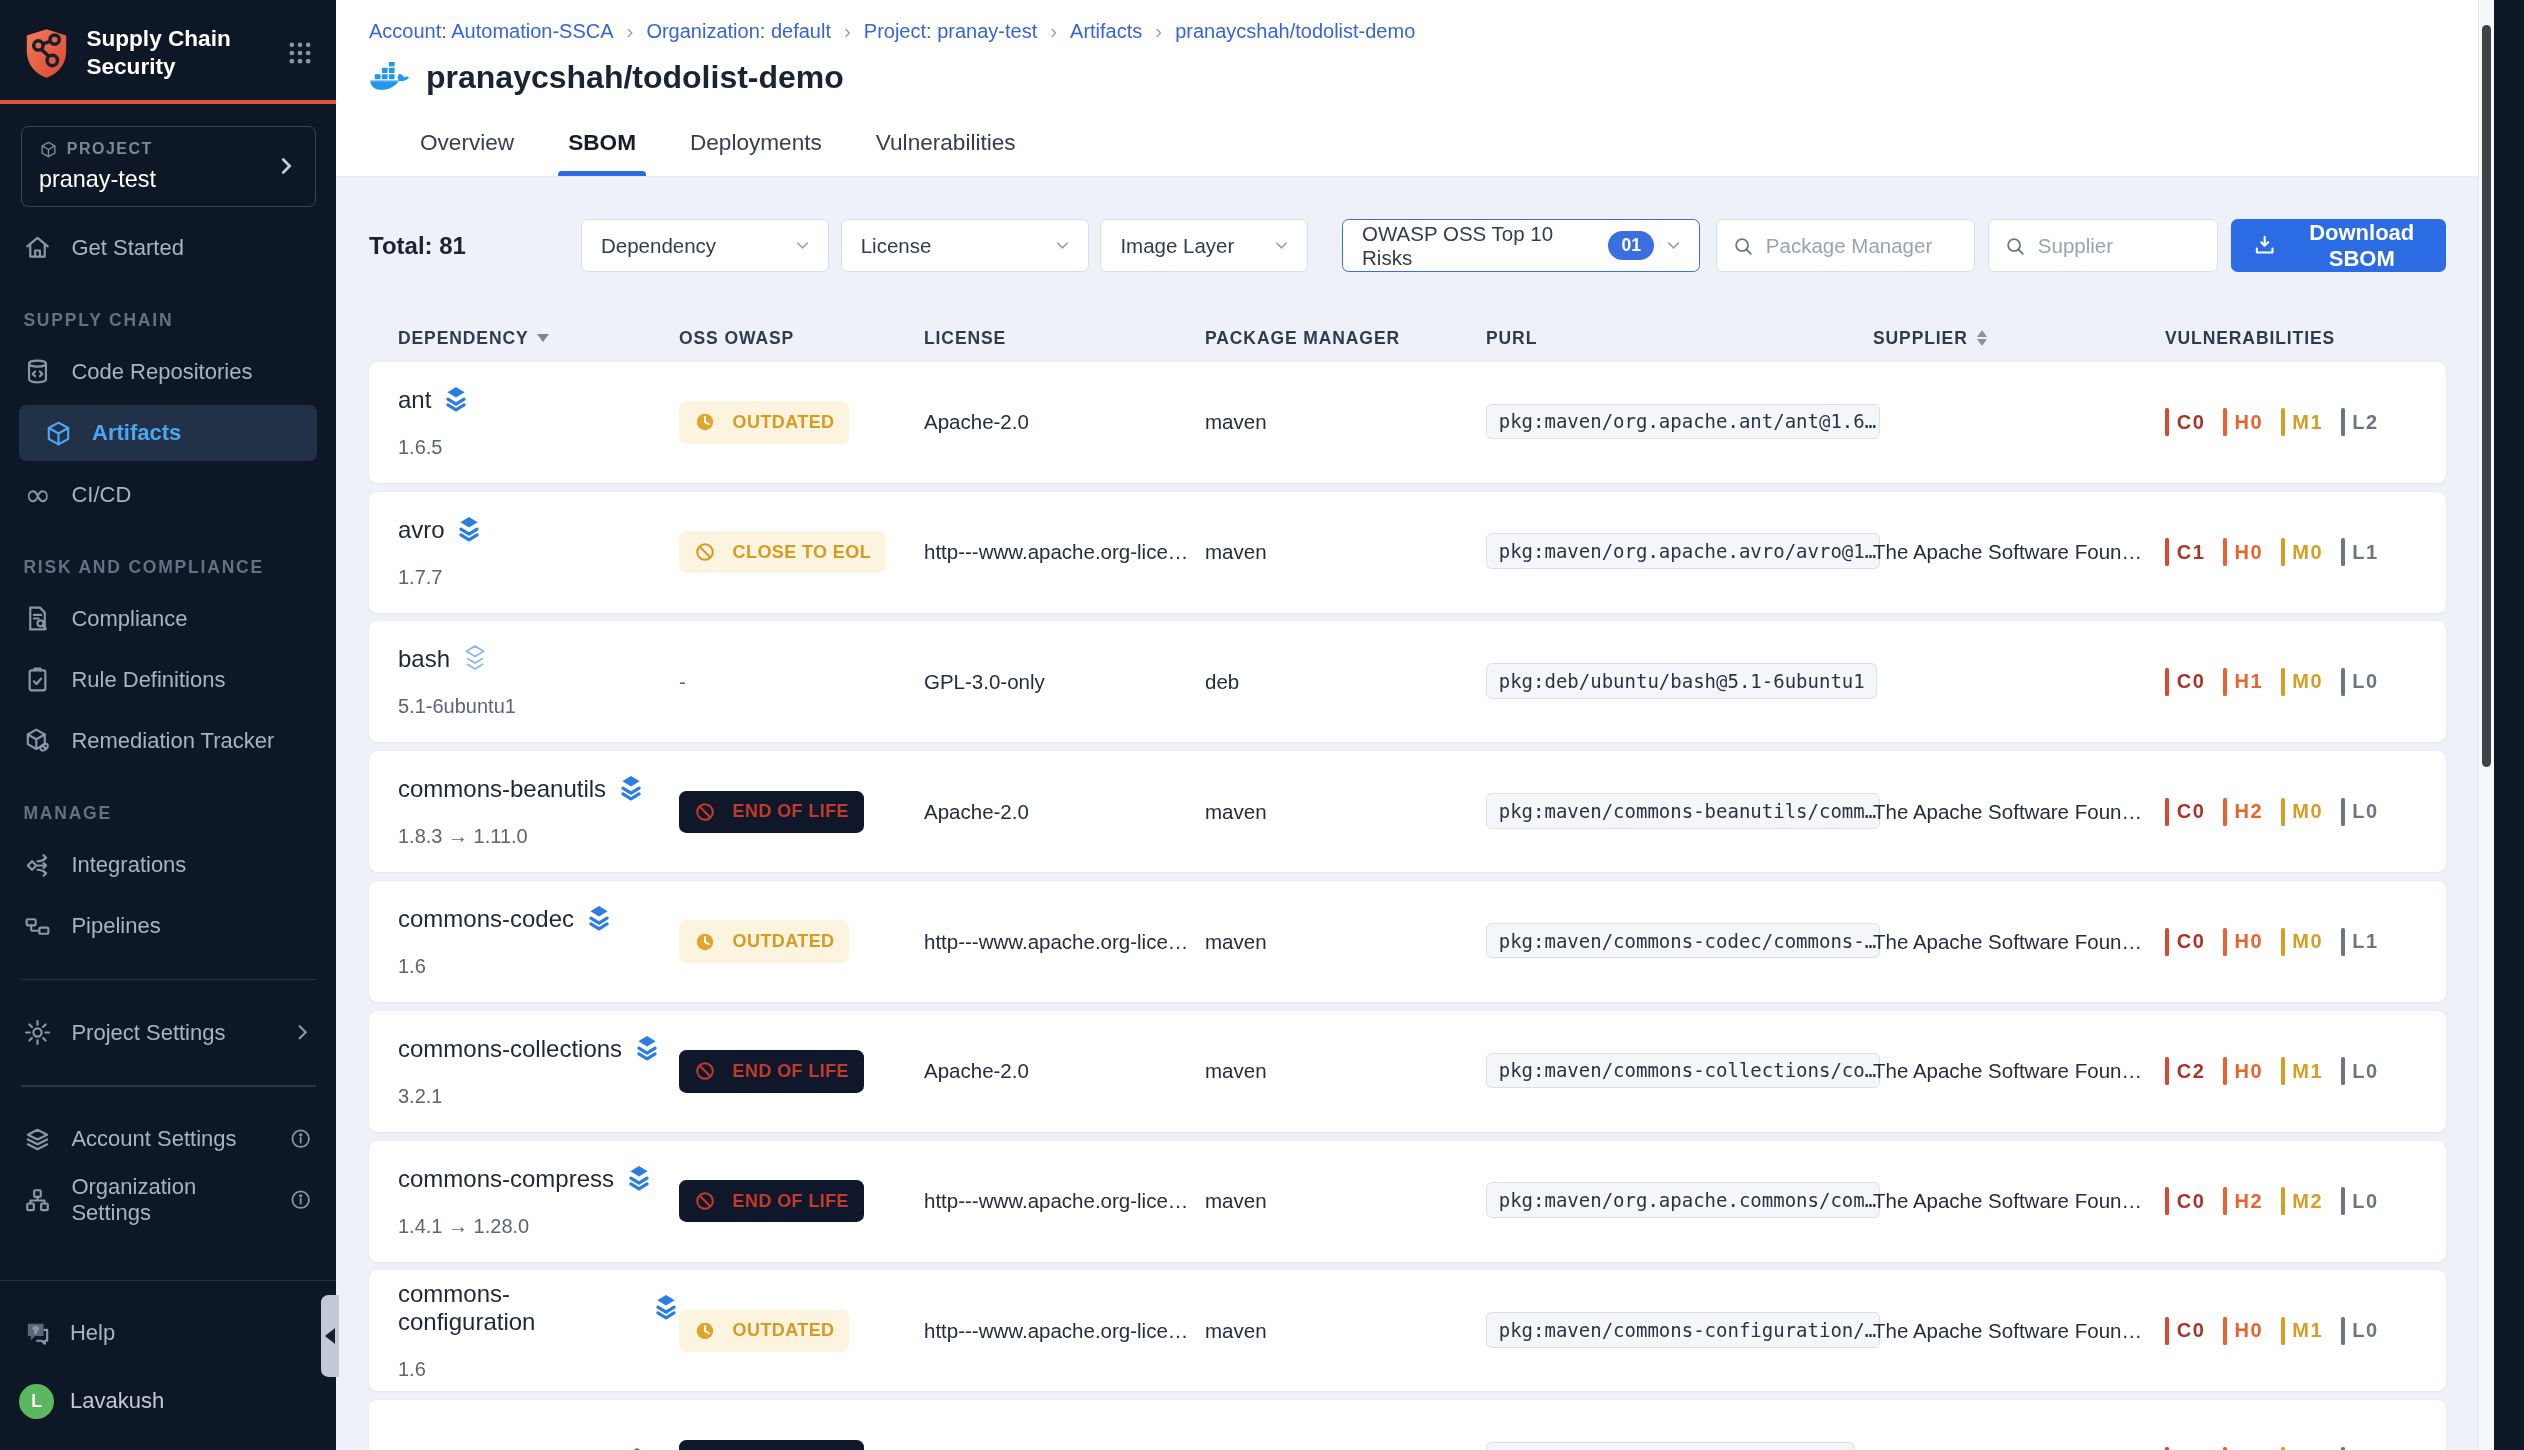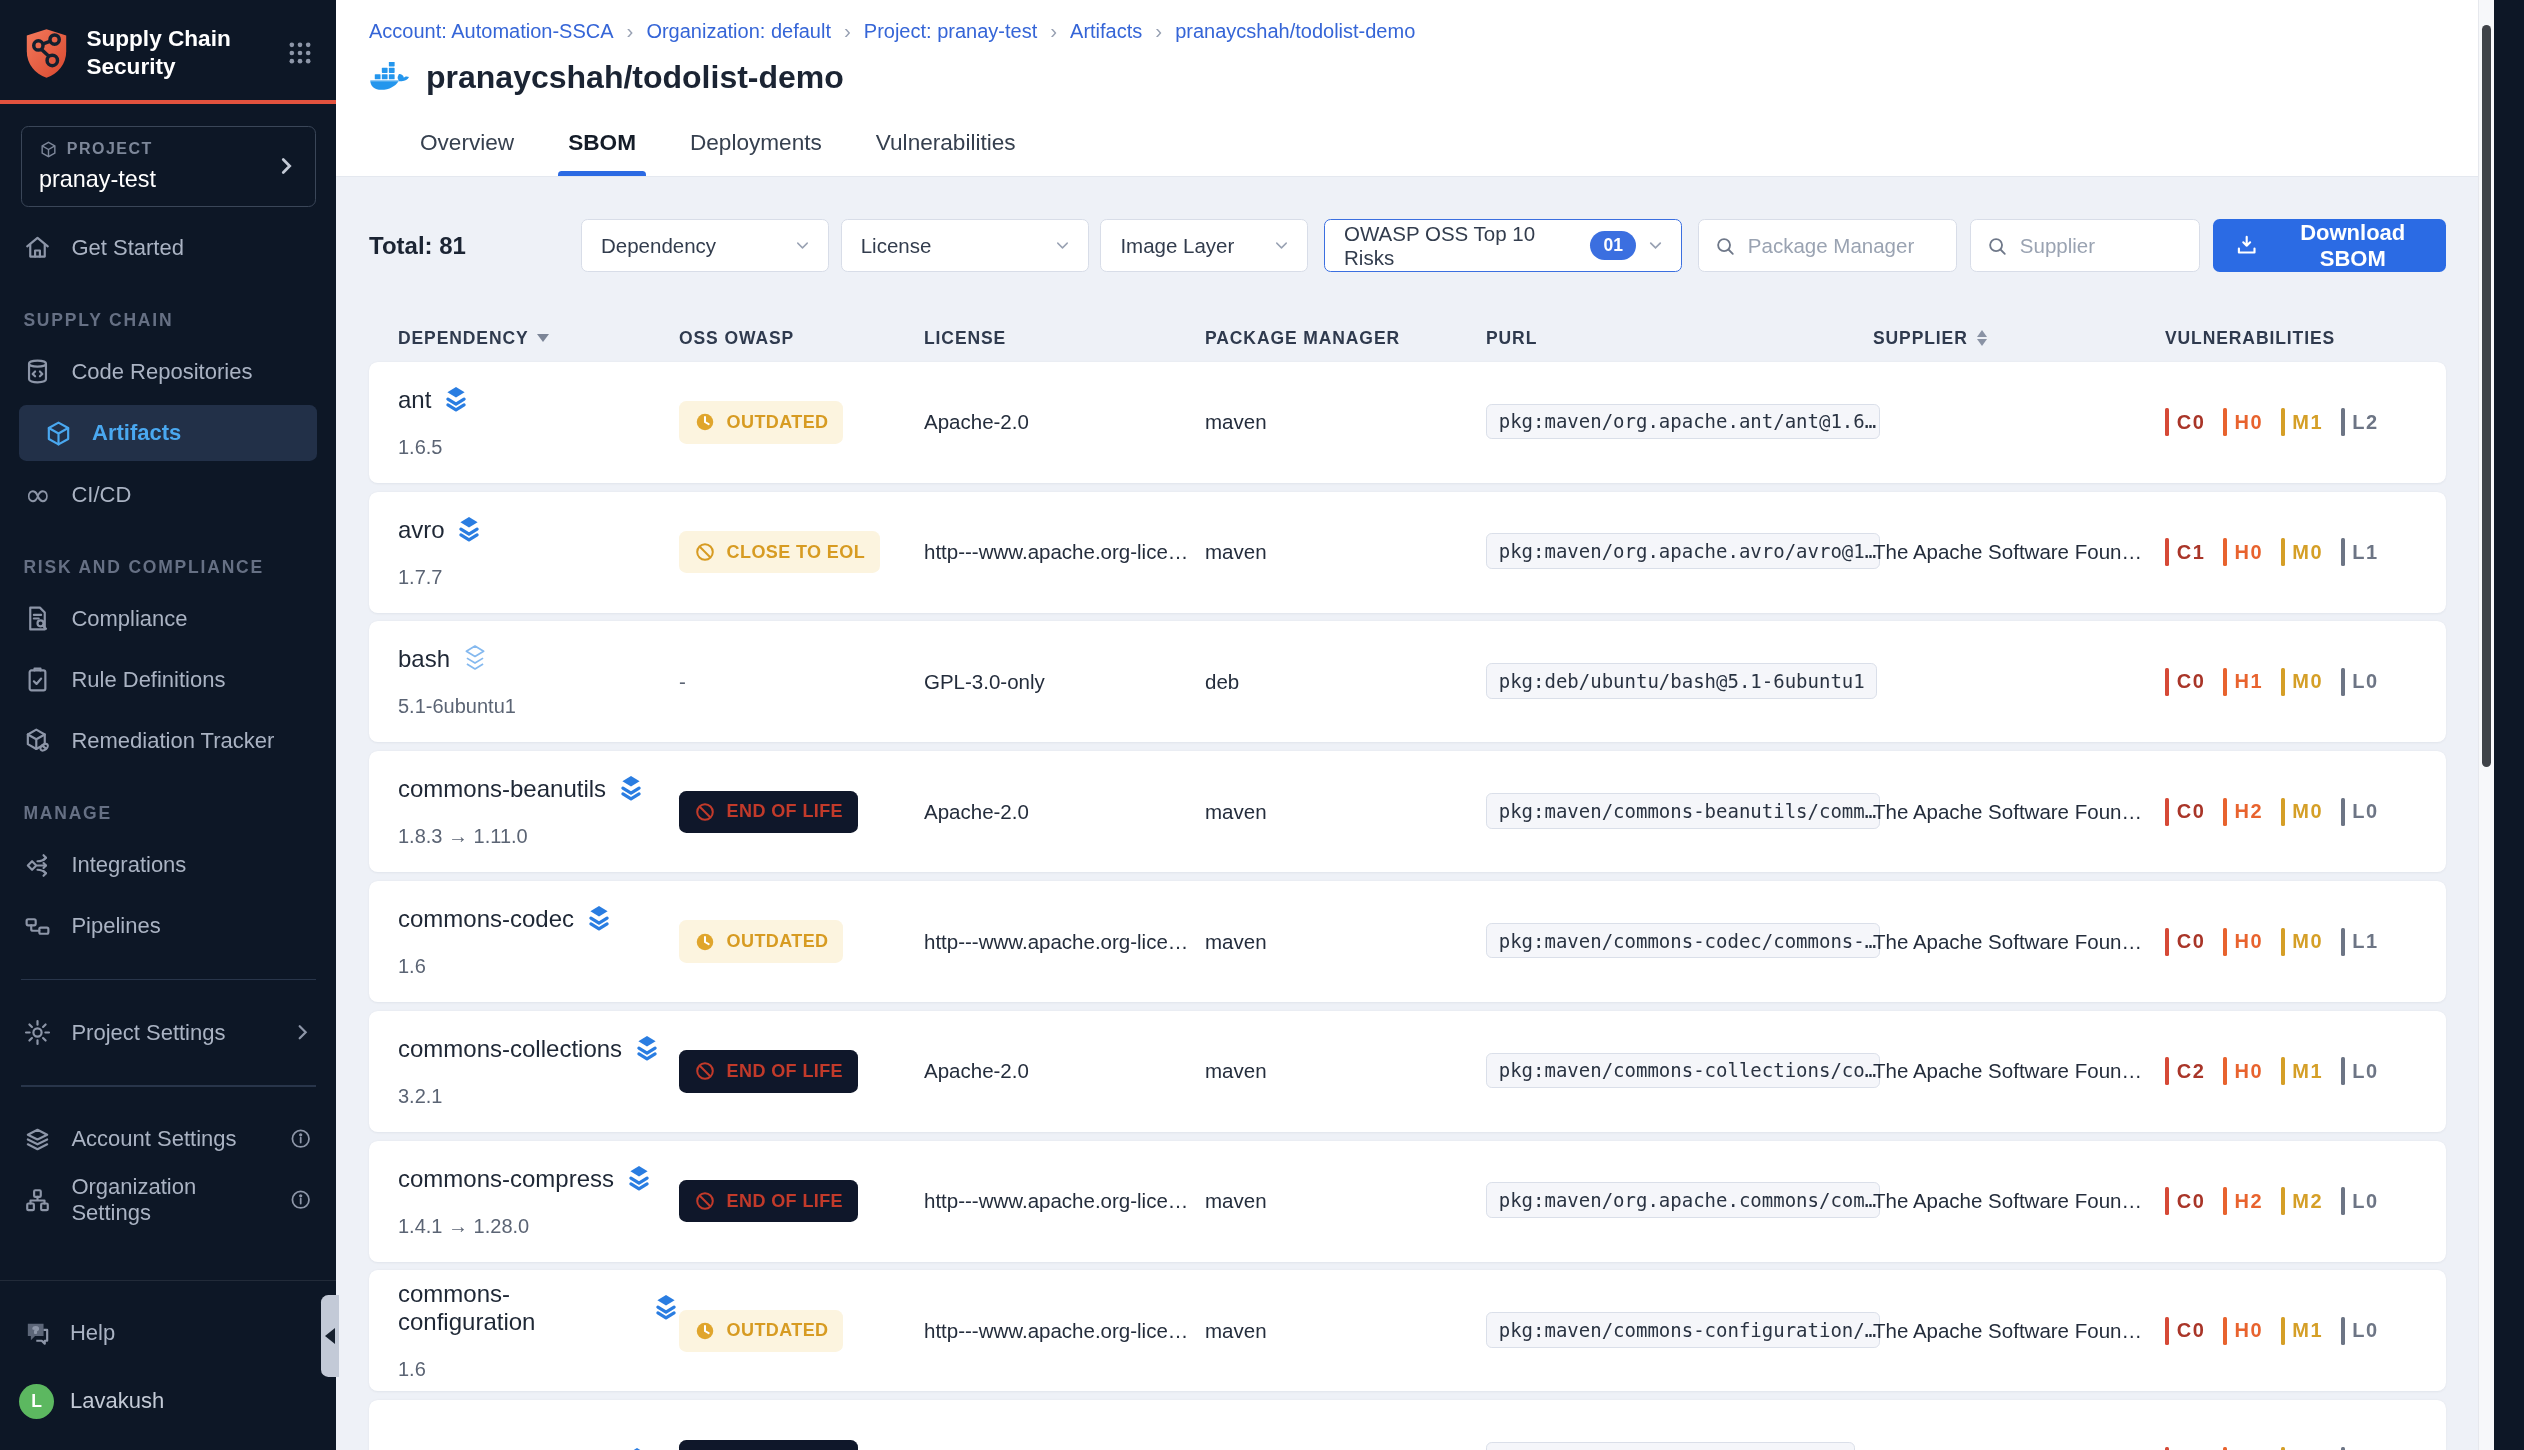--- a/index.html
+++ b/index.html
@@ -59,21 +59,21 @@
                      background:#2b6ae3;border-radius:3.7px 3.7px 0 0;}
   .content{flex:1;box-sizing:border-box;padding:42px 48px 0 33px;overflow:hidden;}
   
   .toolbar{display:flex;align-items:center;}
   .total{font-size:24px;font-weight:700;color:#1b2433;width:212px;flex:0 0 212px;}
   .dd{height:53px;box-sizing:border-box;background:#fff;border:1.5px solid #d8dde8;border-radius:6.6px;
       display:flex;align-items:center;padding:0 16px 0 19px;font-size:20.5px;color:#323c4d;
       margin-right:11.7px;cursor:pointer;}
   .dd .dd-label{flex:1;}
   .dd .chev{color:#98a1b2;margin-left:10.2px;display:flex;}
-  .dd.owasp{border-color:#3b6fe0;width:358px;flex:0 0 358px;margin-left:4px;margin-right:16px;}
+  .dd.owasp{border-color:#3b6fe0;width:358px;flex:0 0 358px;margin-left:22px;margin-right:16px;}
   .count-pill{background:#3b6fe0;color:#fff;font-size:17.5px;font-weight:700;border-radius:16px;
               padding:3.7px 13px;margin-left:11.7px;}
   .search{height:53px;box-sizing:border-box;background:#fff;border:1.5px solid #d8dde8;border-radius:6.6px;
           display:flex;align-items:center;padding:0 14.6px;margin-right:13px;}
   .search svg{color:#6f7889;flex:0 0 auto;}
   .search input{border:0;outline:0;font-size:20.5px;color:#323c4d;margin-left:10.2px;width:100%;
                 font-family:"Liberation Sans",sans-serif;background:transparent;}
   .search input::placeholder{color:#9aa3b2;}
   .dl-btn{margin-left:auto;height:53px;background:#2b6be4;border:0;border-radius:6.6px;color:#fff;
           font-size:22px;font-weight:600;display:flex;align-items:center;gap:23px;padding:0 22px;
@@ -90,21 +90,21 @@
   .sort-both i{width:0;height:0;border-left:5.8px solid transparent;border-right:5.8px solid transparent;}
   .sort-both .up{border-bottom:7.3px solid #8a93a5;}
   .sort-both .dn{border-top:7.3px solid #8a93a5;}
   .rows{margin-top:2.9px;}
   .row{height:121px;background:#fff;border-radius:8.8px;margin-bottom:8.8px;
        box-shadow:0 0.7px 2.2px rgba(23,34,57,.06);}
   .dep{display:flex;flex-direction:column;gap:22px;}
   .dep-name-row{display:flex;align-items:center;gap:11.7px;}
   .dep-name{font-size:24px;font-weight:400;color:#1e2735;}
   .dep-version{font-size:20px;color:#5b6474;}
-  .risk-badge{display:inline-flex;align-items:center;gap:11px;font-size:18px;font-weight:700;
+  .risk-badge{display:inline-flex;align-items:center;gap:17px;font-size:18px;font-weight:700;
               letter-spacing:0.4px;border-radius:7.3px;padding:10.2px 14.6px;width:max-content;}
   .risk-badge.amber{color:#d79b22;background:#fcf4df;}
   .risk-badge.red{color:#c23a2a;background:#0f172a;}
   .risk-none{font-size:20.5px;color:#5b6474;}
   .cell{font-size:20.5px;color:#242d3c;}
   .purl-chip{display:inline-block;font-family:"DejaVu Sans Mono",monospace;font-size:19px;
              color:#2a3342;background:#f5f6fa;border:1.5px solid #dadfe9;border-radius:5.8px;
              padding:5.8px 11.7px;white-space:nowrap;max-width:369px;overflow:hidden;cursor:pointer;}
   .vulns{display:flex;align-items:center;gap:17.5px;}
   .sev{display:flex;align-items:center;gap:7.3px;font-size:20px;font-weight:700;letter-spacing:1.5px;}

